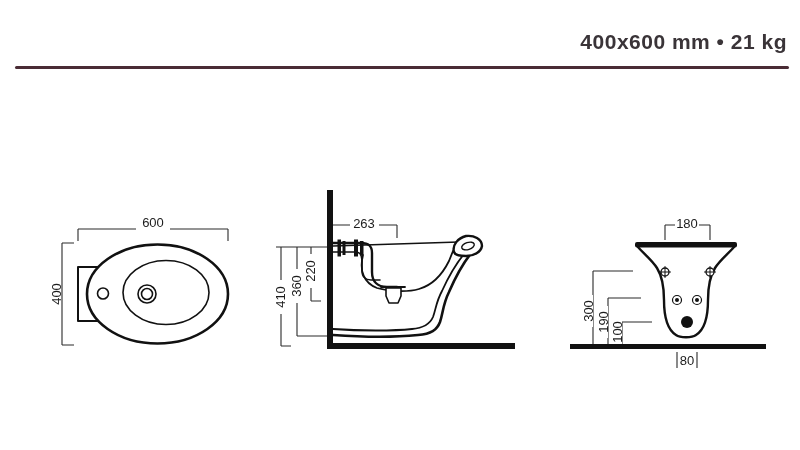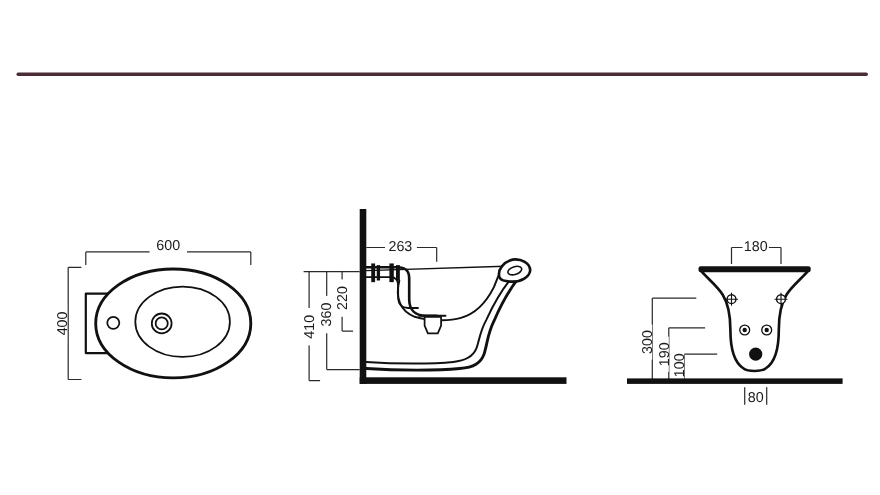--- a/index.html
+++ b/index.html
@@ -15,20 +15,21 @@
   .mask{fill:#ffffff;}
   .ink{stroke:#111111;fill:none;stroke-linecap:round;stroke-linejoin:round;}
   .ink-fill{fill:#111111;stroke:none;}
   .white-part{fill:#ffffff;stroke:#111111;stroke-linejoin:round;}
 </style>
 </head>
 <body>
 
 <div class="page">
 
+  <div class="spec-header">400x600 mm • 21 kg</div>
   <div class="header-rule"></div>
 
   <svg width="800" height="450" viewBox="0 0 800 450">
 
     <g>
 
       <g>
         <path class="dim-line" d="M78,229 V241 M78,229 H228 M228,229 V241"></path>
         <rect class="mask" x="136" y="219" width="34" height="11"></rect>
         <text class="dim-label" x="153" y="227" text-anchor="middle">600</text>

